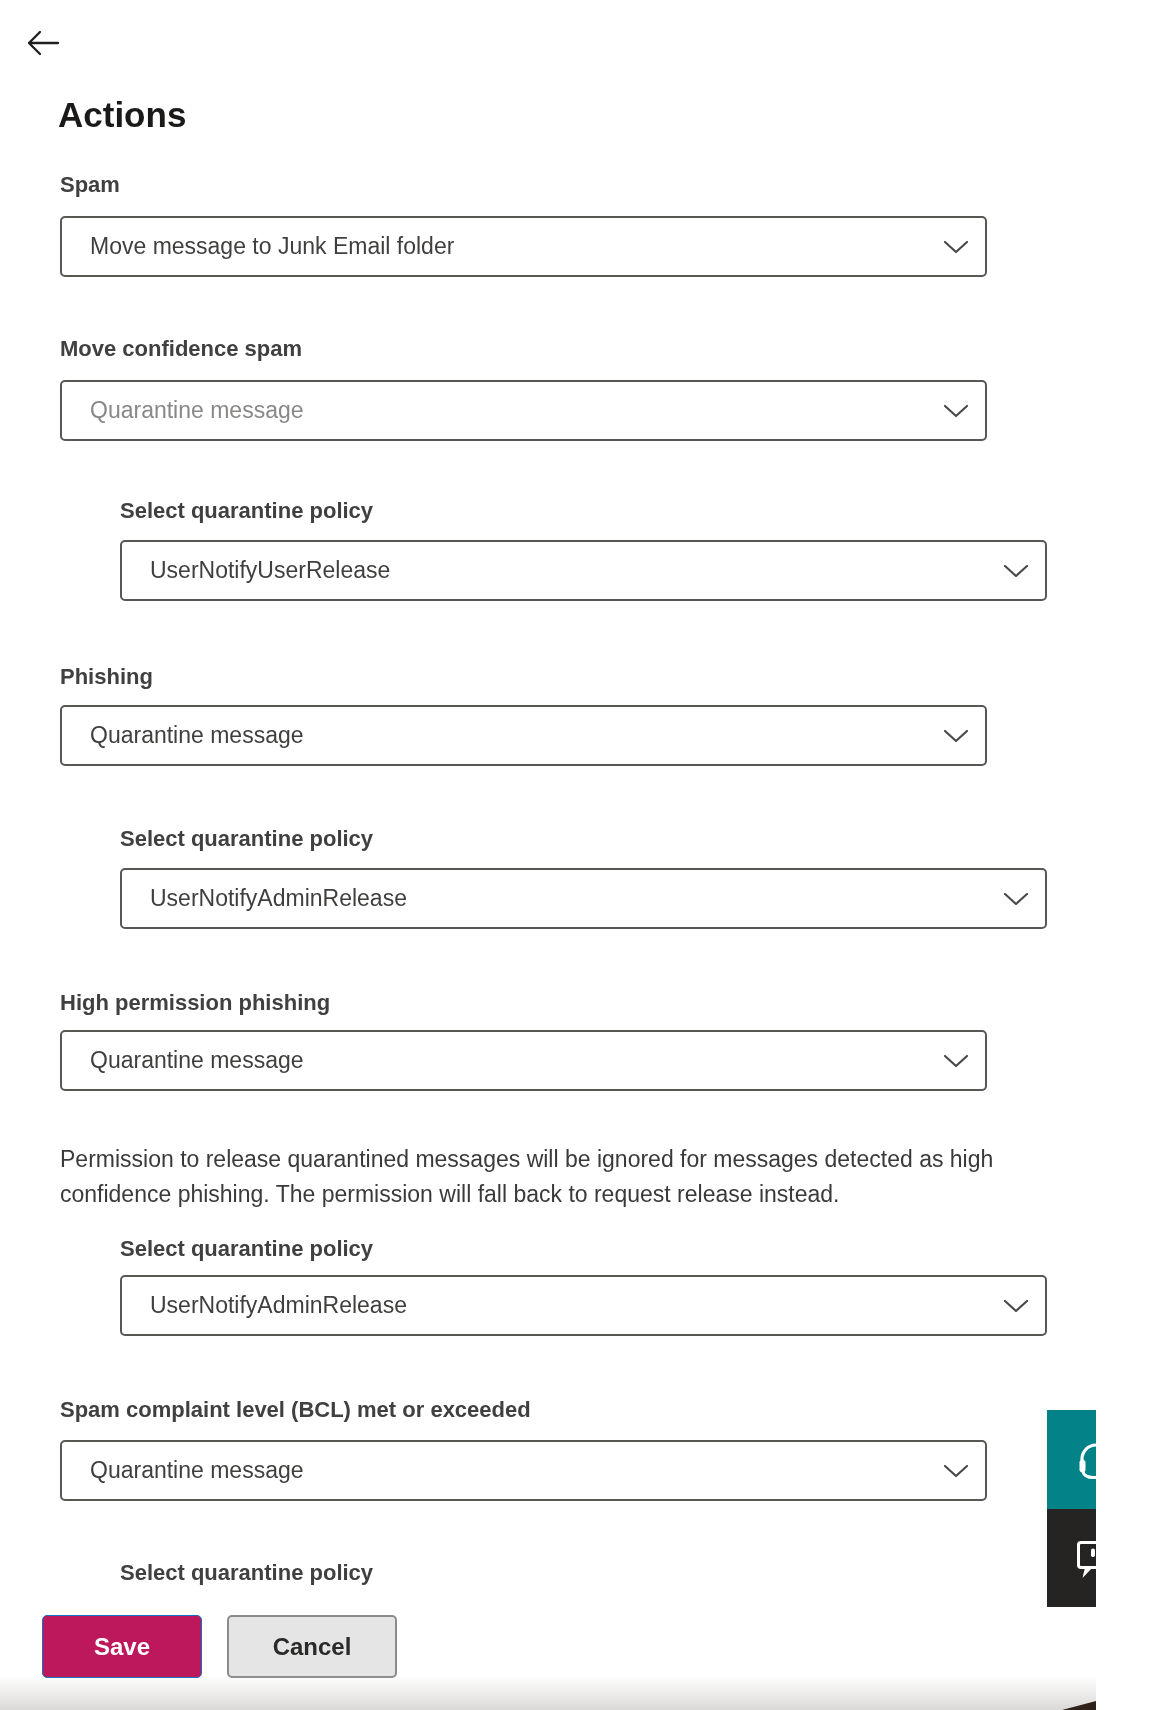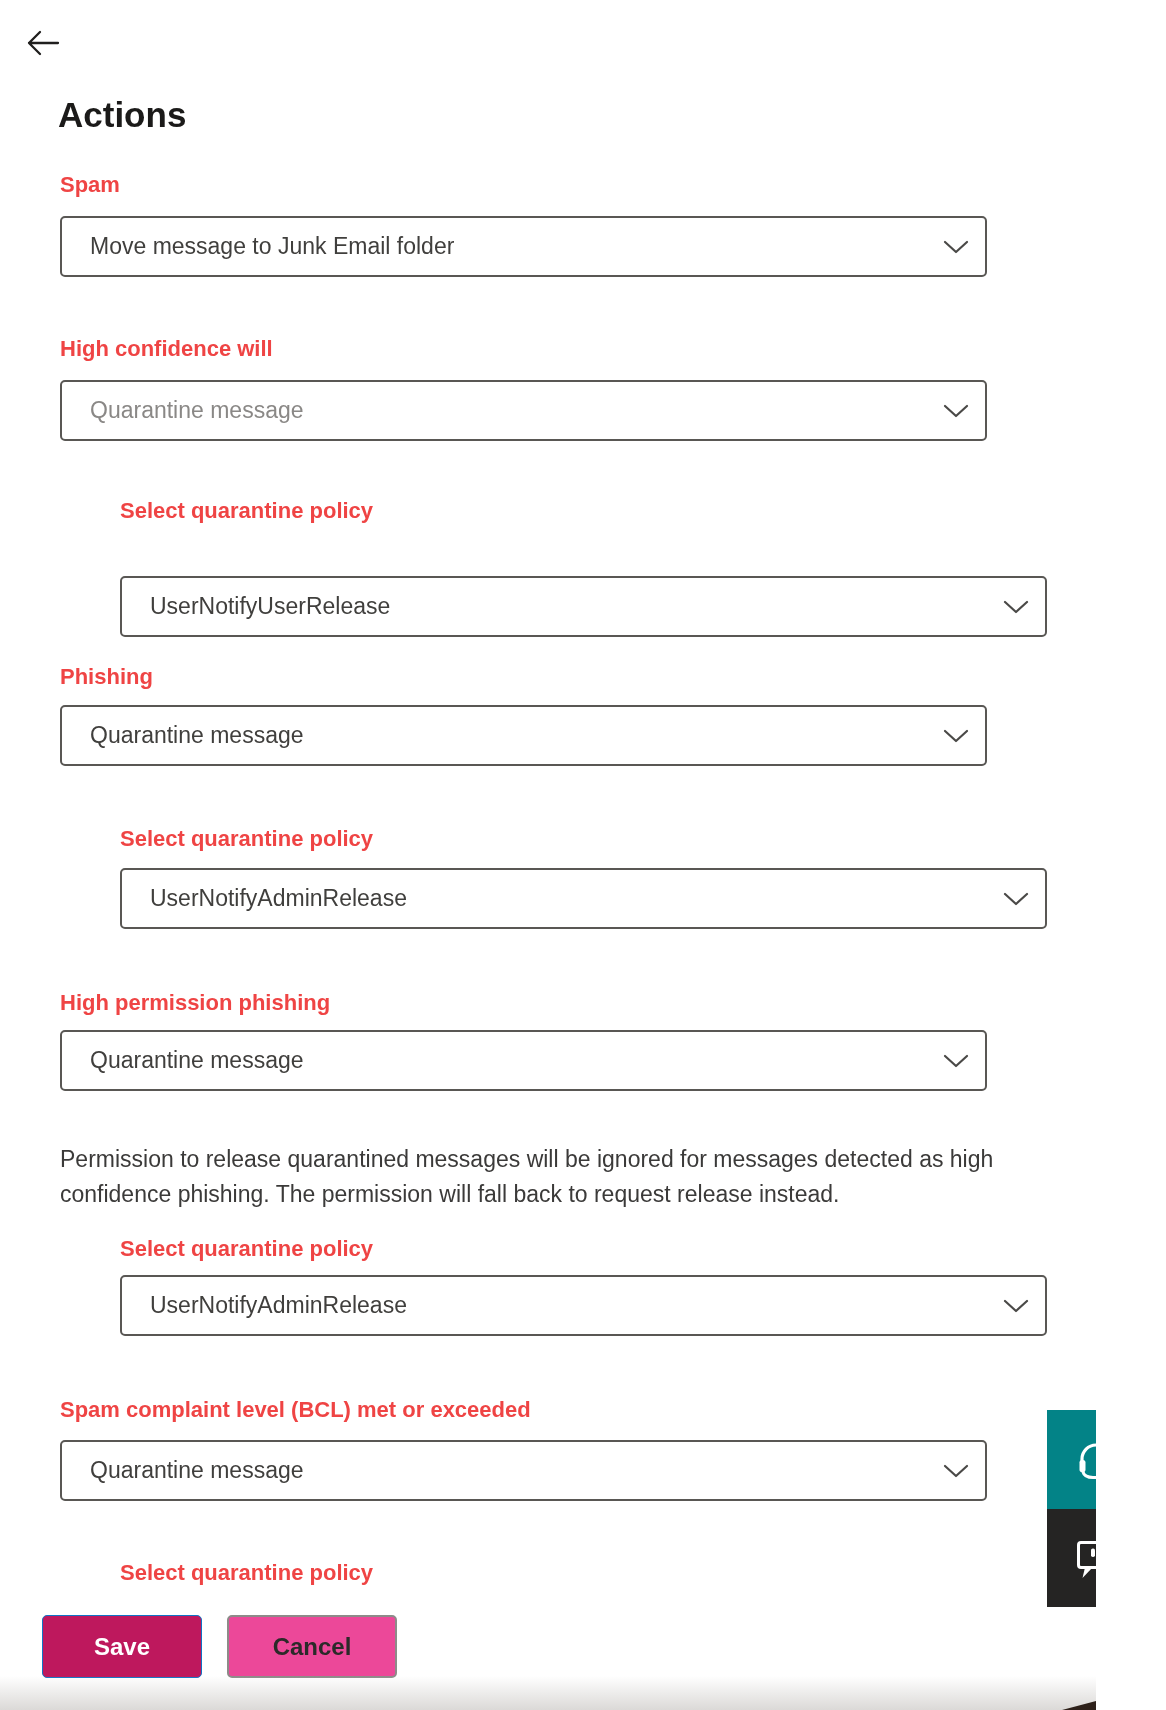--- a/index.html
+++ b/index.html
@@ -9,21 +9,21 @@
   }
   .icon-btn{
     position:absolute;background:transparent;border:none;padding:0;margin:0;
     width:42px;height:42px;display:flex;align-items:center;justify-content:center;cursor:pointer;
   }
   .page-title{
     position:absolute;left:58px;top:93px;font-size:35px;font-weight:700;color:#1b1a19;margin:0;line-height:44px;
   }
   .content{position:absolute;left:0;top:0;width:1166px;height:1585px;overflow:hidden;}
   .field-label{
-    position:absolute;font-size:22px;font-weight:600;color:#ef4444;line-height:26px;white-space:nowrap;
+    position:absolute;font-size:22px;font-weight:600;color:#404040;line-height:26px;white-space:nowrap;
   }
   .select{
     position:absolute;height:61px;box-sizing:border-box;border:2px solid #595754;border-radius:5px;
     background:#ffffff;display:flex;align-items:center;padding:0 56px 0 28px;cursor:pointer;
   }
   .select-value{
     font-size:23px;color:#403f3d;white-space:nowrap;overflow:hidden;text-overflow:ellipsis;
   }
   .select-value.muted{color:#8a8886;}
   .chevron{position:absolute;right:16px;top:50%;transform:translateY(-50%);}
@@ -33,21 +33,21 @@
   }
   .footer{
     position:absolute;left:0;top:1585px;width:1166px;height:125px;background:#ffffff;z-index:2;
   }
   .btn{
     position:absolute;top:30px;height:63px;box-sizing:border-box;border-radius:5px;
     font-family:inherit;font-size:24px;font-weight:600;cursor:pointer;
     display:flex;align-items:center;justify-content:center;
   }
   .btn-save{left:42px;width:160px;background:#be185d;border:1px solid #1173c5;color:#ffffff;}
-  .btn-cancel{left:227px;width:170px;background:#ec4899;border:2px solid #8d8b89;color:#2b2a29;}
+  .btn-cancel{left:227px;width:170px;background:#e5e5e5;border:2px solid #8d8b89;color:#2b2a29;}
   .bottom-fade{
     position:absolute;left:0;top:1676px;width:1166px;height:34px;z-index:3;pointer-events:none;
     background:linear-gradient(180deg,rgba(255,255,255,0) 0%,#dbd9d7 100%);
   }
   .corner-wedge{
     position:absolute;right:0;bottom:0;width:0;height:0;z-index:4;
     border-bottom:9px solid #2e211a;border-left:34px solid transparent;
   }
   .float-btn{
     position:absolute;left:1047px;width:97px;border:none;padding:0;margin:0;cursor:pointer;
@@ -78,30 +78,30 @@
   <div class="content">
 
     <div class="field-label" style="left:60px;top:172px;">Spam</div>
     <div class="select" style="left:60px;top:216px;width:927px;">
       <span class="select-value">Move message to Junk Email folder</span>
       <svg class="chevron" width="26" height="14" viewBox="0 0 26 14" fill="none">
         <path d="M2 2 L13 12 L24 2" stroke="#4a4947" stroke-width="2.2" stroke-linecap="round" stroke-linejoin="round"></path>
       </svg>
     </div>
 
-    <div class="field-label" style="left:60px;top:336px;">High confidence will</div>
+    <div class="field-label" style="left:60px;top:336px;">Move confidence spam</div>
     <div class="select" style="left:60px;top:380px;width:927px;">
       <span class="select-value muted">Quarantine message</span>
       <svg class="chevron" width="26" height="14" viewBox="0 0 26 14" fill="none">
         <path d="M2 2 L13 12 L24 2" stroke="#4a4947" stroke-width="2.2" stroke-linecap="round" stroke-linejoin="round"></path>
       </svg>
     </div>
 
     <div class="field-label" style="left:120px;top:498px;">Select quarantine policy</div>
-    <div class="select" style="left:120px;top:540px;width:927px;margin-top:36px;">
+    <div class="select" style="left:120px;top:540px;width:927px;">
       <span class="select-value">UserNotifyUserRelease</span>
       <svg class="chevron" width="26" height="14" viewBox="0 0 26 14" fill="none">
         <path d="M2 2 L13 12 L24 2" stroke="#4a4947" stroke-width="2.2" stroke-linecap="round" stroke-linejoin="round"></path>
       </svg>
     </div>
 
     <div class="field-label" style="left:60px;top:664px;">Phishing</div>
     <div class="select" style="left:60px;top:705px;width:927px;">
       <span class="select-value">Quarantine message</span>
       <svg class="chevron" width="26" height="14" viewBox="0 0 26 14" fill="none">

